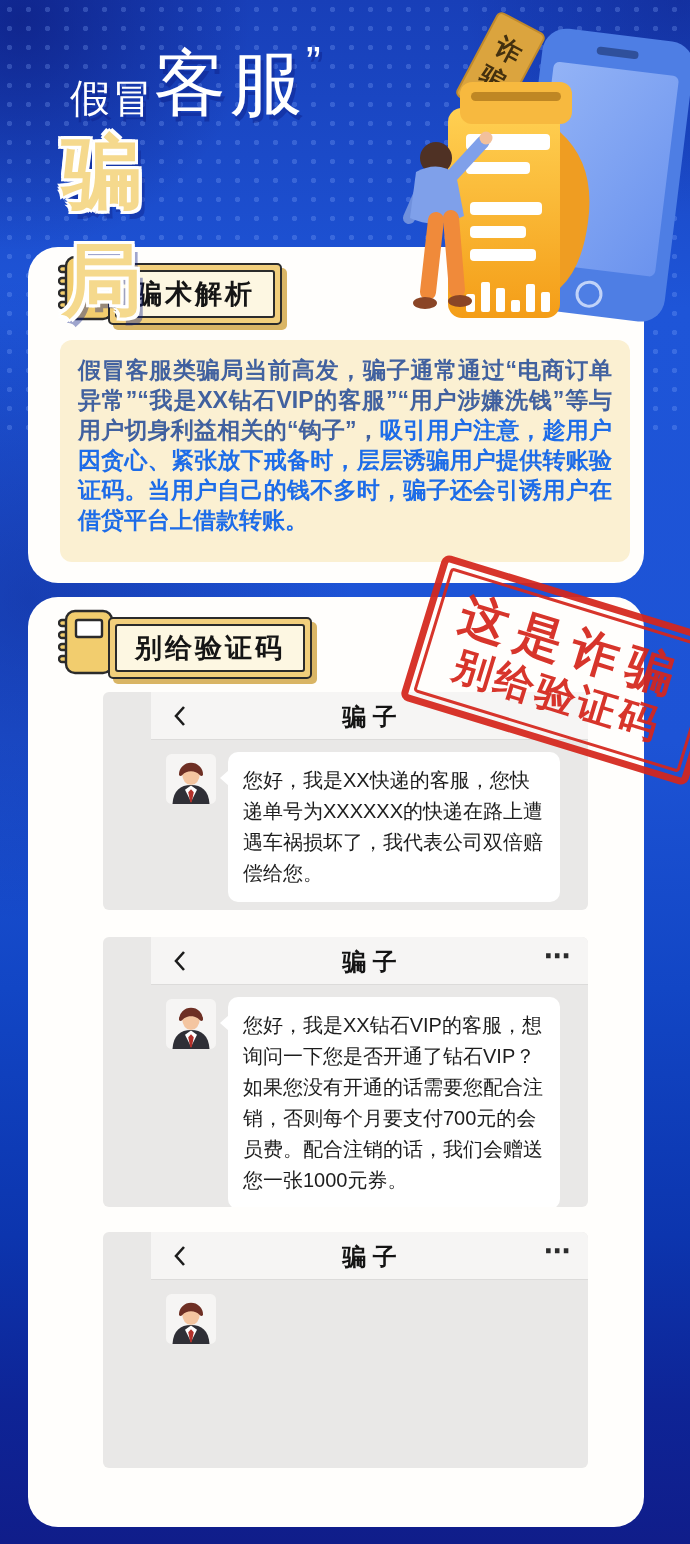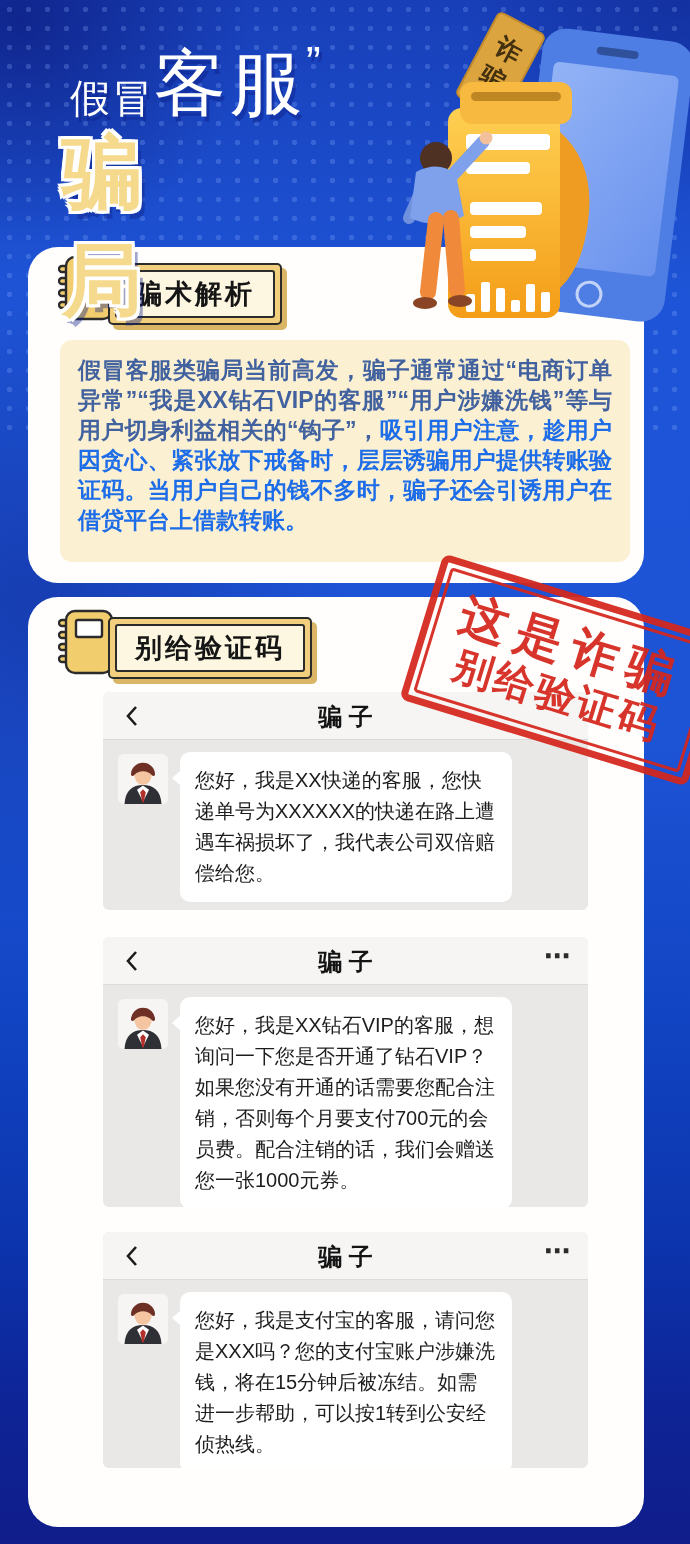--- a/index.html
+++ b/index.html
@@ -50,21 +50,21 @@
   .card1 .badge{left:30px;top:8px;}
   .card2 .badge{left:30px;top:12px;}
 
   
   .note-box{position:absolute;left:32px;top:93px;width:570px;height:222px;background:#fbf0d2;
     border-radius:12px;padding:15px 18px;font-size:23px;line-height:30px;font-weight:700;text-align:justify;}
   .txt-normal{color:#41619f;}
   .txt-hl{color:#1d6ce8;}
 
   
-  .chat{position:absolute;left:75px;width:485px;background:#e9e8e7;border-radius:6px;overflow:hidden;}
+  .chat{position:absolute;left:75px;width:485px;background:#e9e8e7;border-radius:6px;overflow:hidden;padding-left:48px;}
   .chat1{top:95px;height:218px;}
   .chat2{top:340px;height:270px;}
   .chat3{top:635px;height:236px;}
   .chat-header{position:relative;height:48px;background:#f6f5f4;border-bottom:1px solid #dcdbda;}
   .chat-back{position:absolute;left:18px;top:12px;width:24px;height:24px;}
   .chat-title{position:absolute;left:0;right:0;top:9px;text-align:center;font-size:24px;font-weight:700;color:#141414;}
   .chat-more{position:absolute;right:16px;top:4px;font-size:26px;font-weight:900;color:#2b2b2b;letter-spacing:2px;}
   .chat-body{position:relative;height:calc(100% - 48px);}
   .avatar{position:absolute;left:15px;top:14px;width:50px;height:50px;}
   .bubble{position:absolute;left:77px;top:12px;width:332px;background:#fff;border-radius:10px;
@@ -239,21 +239,20 @@
       </div>
       <div class="chat-body">
         <svg class="avatar" viewBox="0 0 54 54">
           <rect x="0" y="0" width="54" height="54" rx="6" fill="#f6f5f4"></rect>
           <ellipse cx="27" cy="22" rx="9.5" ry="11.5" fill="#f4c5a0"></ellipse>
           <path d="M14,22 a13,12.5 0 0 1 26,0 c0,2.4 -2.4,2.2 -3.6,0.8 c-2.6,-3 -5.6,-4.2 -9.4,-4.2 c-3.8,0 -6.8,1.2 -9.4,4.2 c-1.2,1.4 -3.6,1.6 -3.6,-0.8 z" fill="#6e2f24"></path>
           <path d="M7,54 c1,-14.5 8.5,-20.5 20,-20.5 c11.5,0 19,6 20,20.5 z" fill="#2f2f36"></path>
           <path d="M27,34 l-6.5,4.5 6.5,13 6.5,-13 z" fill="#ffffff"></path>
           <path d="M27,38 l-3,3.2 2,9.8 1,2 1,-2 2,-9.8 z" fill="#b3302a"></path>
         </svg>
-        <div class="bubble">您好，我是支付宝的客服，请问您是XXX吗？您的支付宝账户涉嫌洗钱，将在15分钟后被冻结。如需进一步帮助，可以按1转到公安经侦热线。</div>
       </div>
     </div>
   </section>
 
   <div class="stamp">
     <div class="stamp-inner">
       <div class="stamp-l1">这是诈骗</div>
       <div class="stamp-l2">别给验证码</div>
     </div>
   </div>

